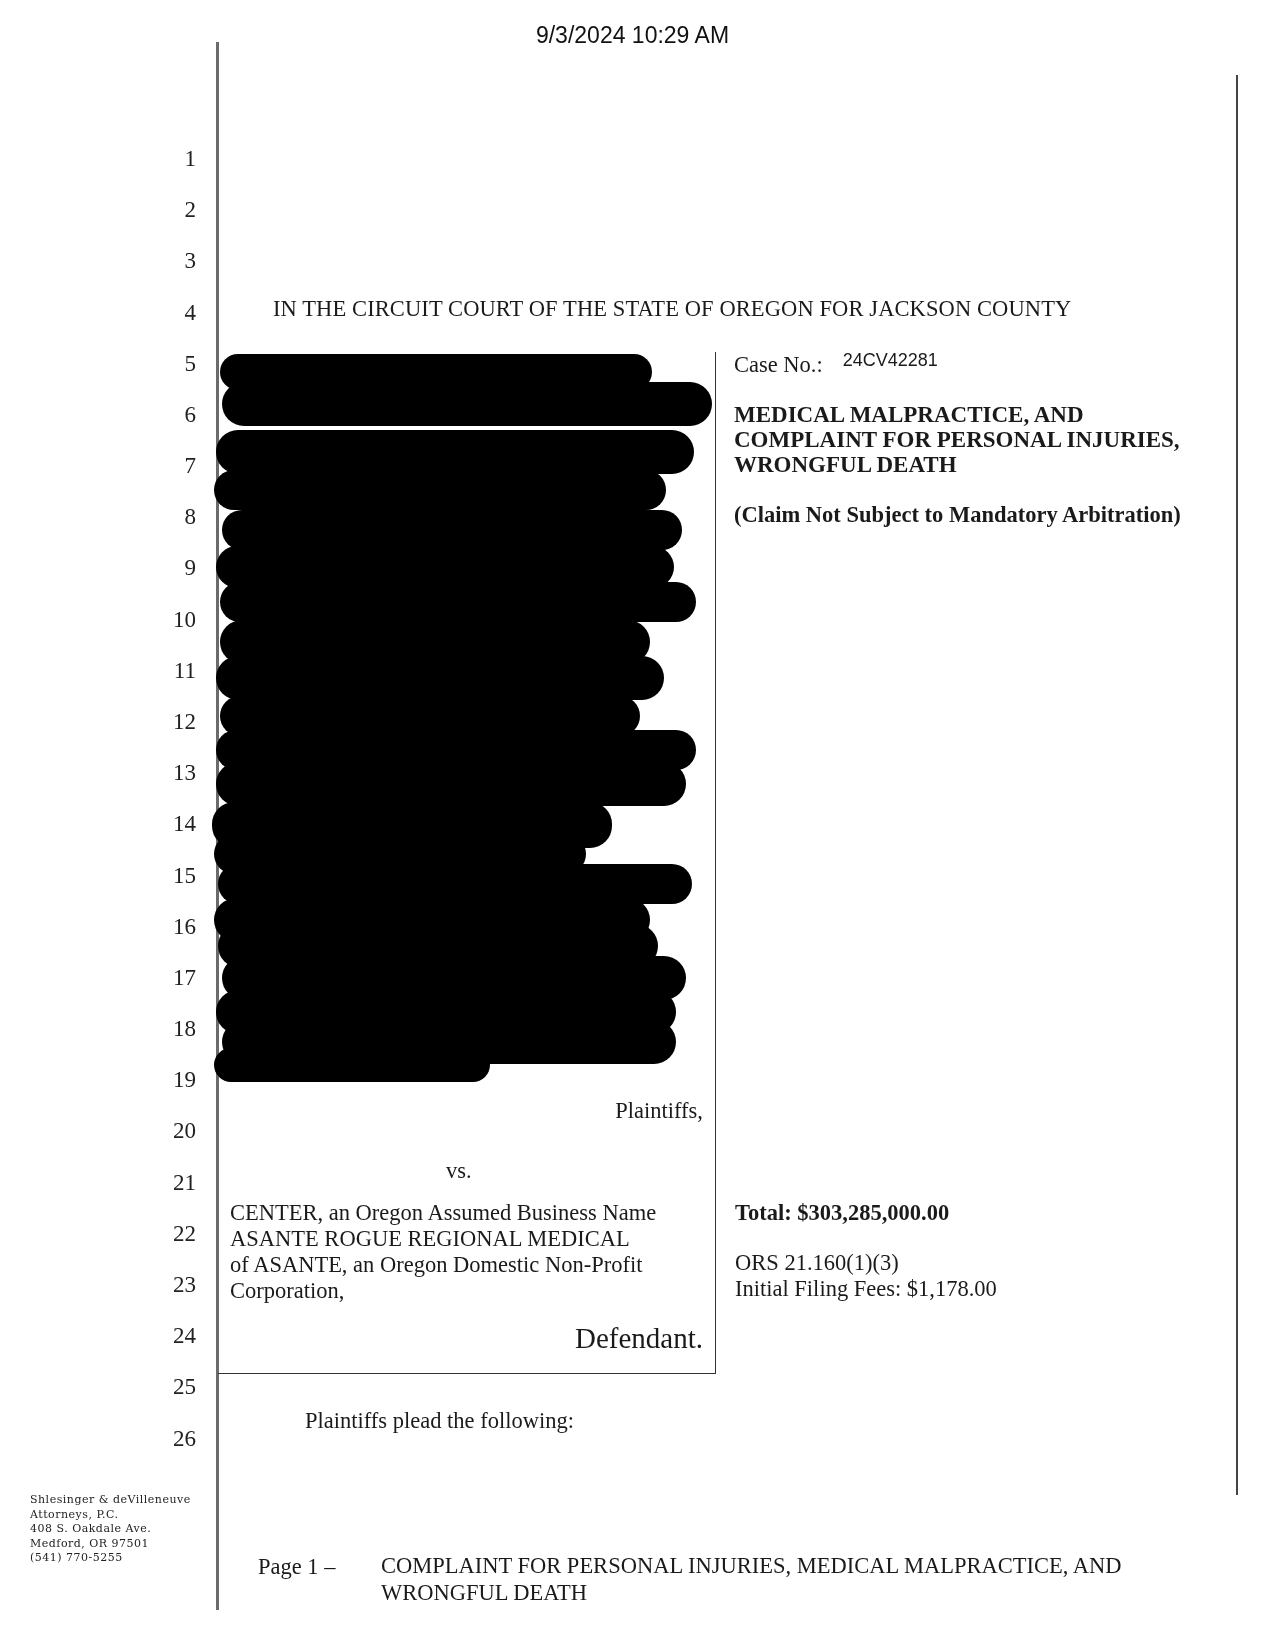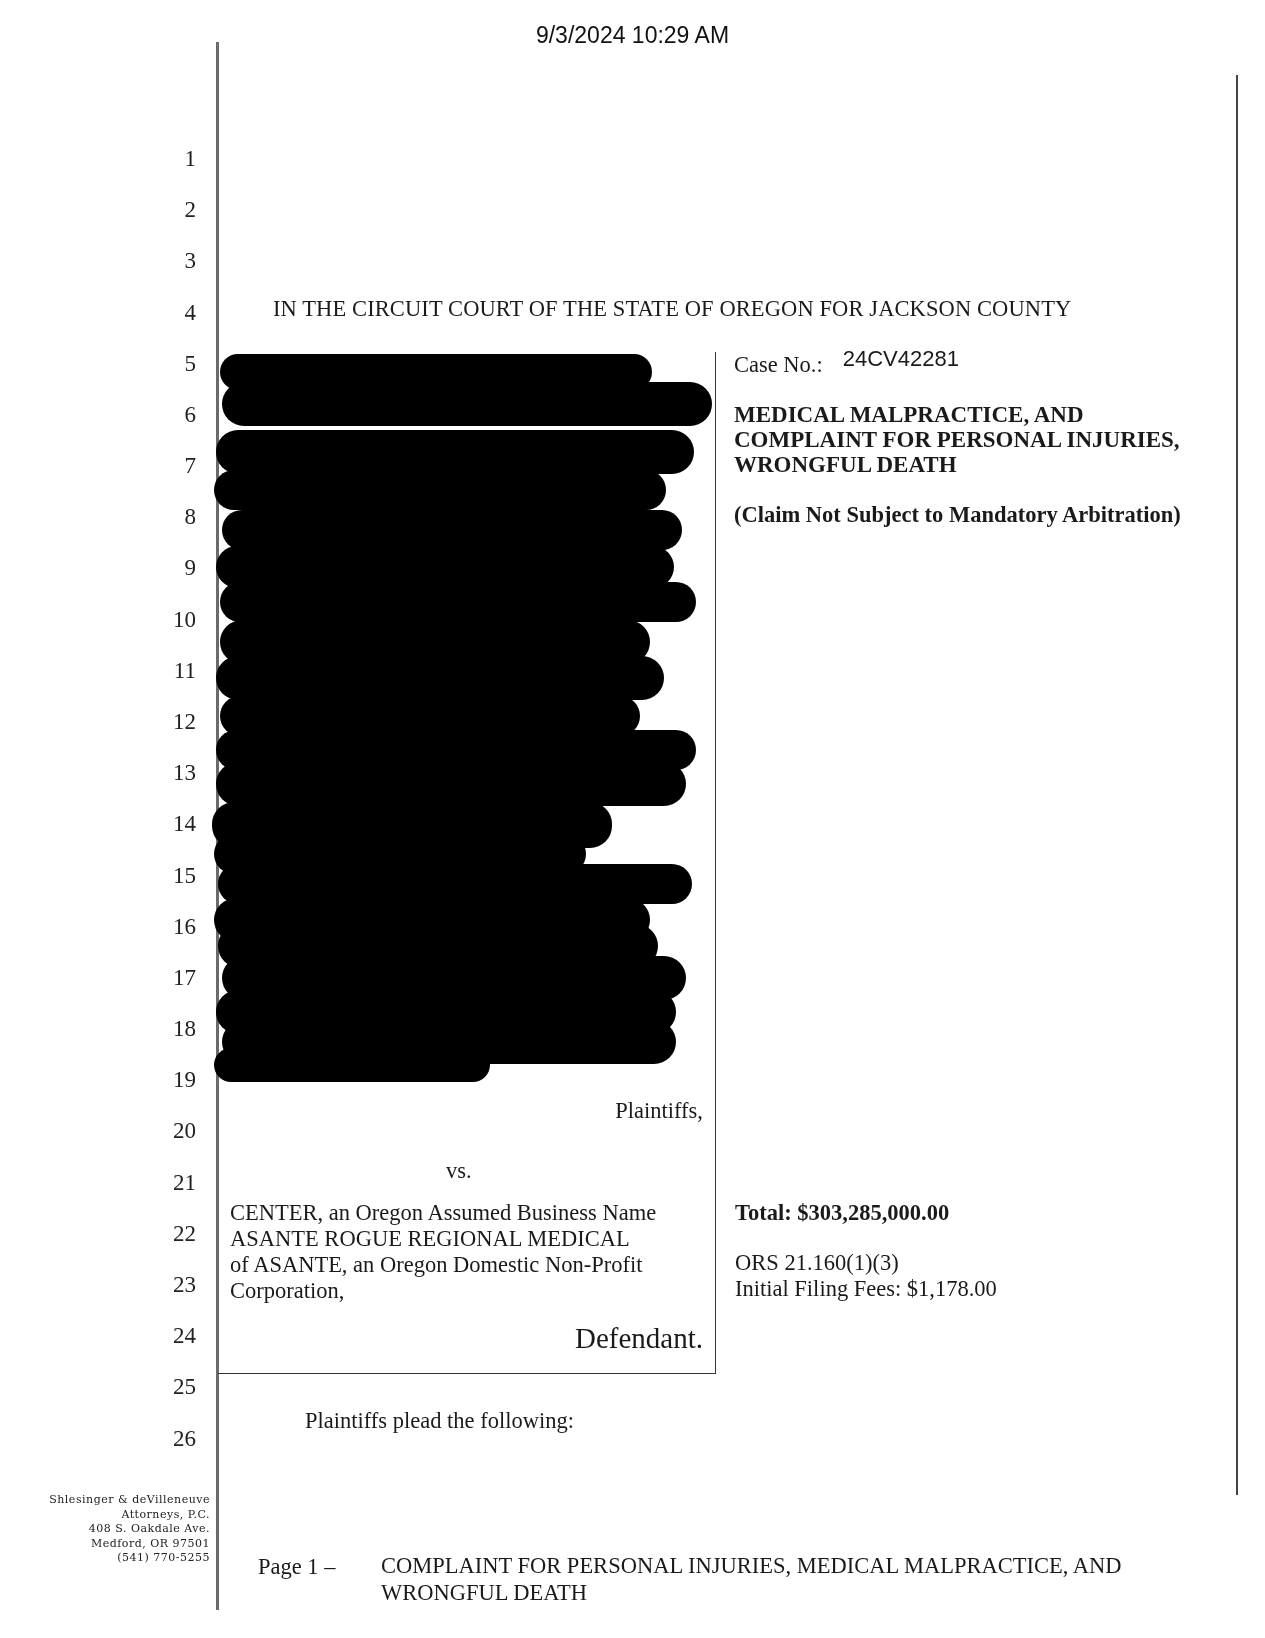--- a/index.html
+++ b/index.html
@@ -26,32 +26,32 @@
     }
     .redaction { background: #000; border-radius: 22px; position: absolute; }
     .plaintiffs { right: 12px; top: 746px; font-size: 22.5px; position: absolute; }
     .vs { left: 228px; top: 806px; font-size: 22.5px; position: absolute; }
     .defendant-name {
       left: 12px; top: 848px; width: 480px; font-size: 22.5px; line-height: 26px; position: absolute;
     }
     .defendant-label { right: 12px; top: 970px; font-size: 29px; position: absolute; }
     .case-no { left: 734px; top: 352px; font-size: 22.5px; }
     .case-no .num {
-      font-family: "Liberation Sans", "DejaVu Sans", sans-serif; font-size: 22px; margin-left: 20px;
+      font-family: "Liberation Sans", "DejaVu Sans", sans-serif; font-size: 18px; margin-left: 20px;
       position: relative; top: -6px; text-align: right;
     }
     .doc-title {
       left: 734px; top: 402px; width: 500px; font-weight: bold; font-size: 23px; line-height: 25px;
     }
     .arbitration { left: 734px; top: 502px; font-weight: bold; font-size: 22.5px; text-align: center; }
     .total { left: 735px; top: 1200px; font-weight: bold; font-size: 22.5px; }
     .ors { left: 735px; top: 1250px; font-size: 22.5px; line-height: 26px; }
     .plead { left: 305px; top: 1408px; font-size: 22.5px; }
     .firm {
-      left: 30px; top: 1493px; width: 180px; text-align: right;
+      left: 30px; top: 1493px; width: 180px; text-align: left;
       font-family: "DejaVu Serif", serif; font-size: 11px; line-height: 14.5px; letter-spacing: 0.5px; color: #222;
     }
     .page-label { left: 230px; top: 1554px; font-size: 22.5px; margin-left: 28px; }
     .footer-title { left: 381px; top: 1552px; width: 790px; font-size: 22.5px; line-height: 27px; }
   </style>
 </head>
 <body>
 
 <div class="abs timestamp">9/3/2024 10:29 AM</div>
 

